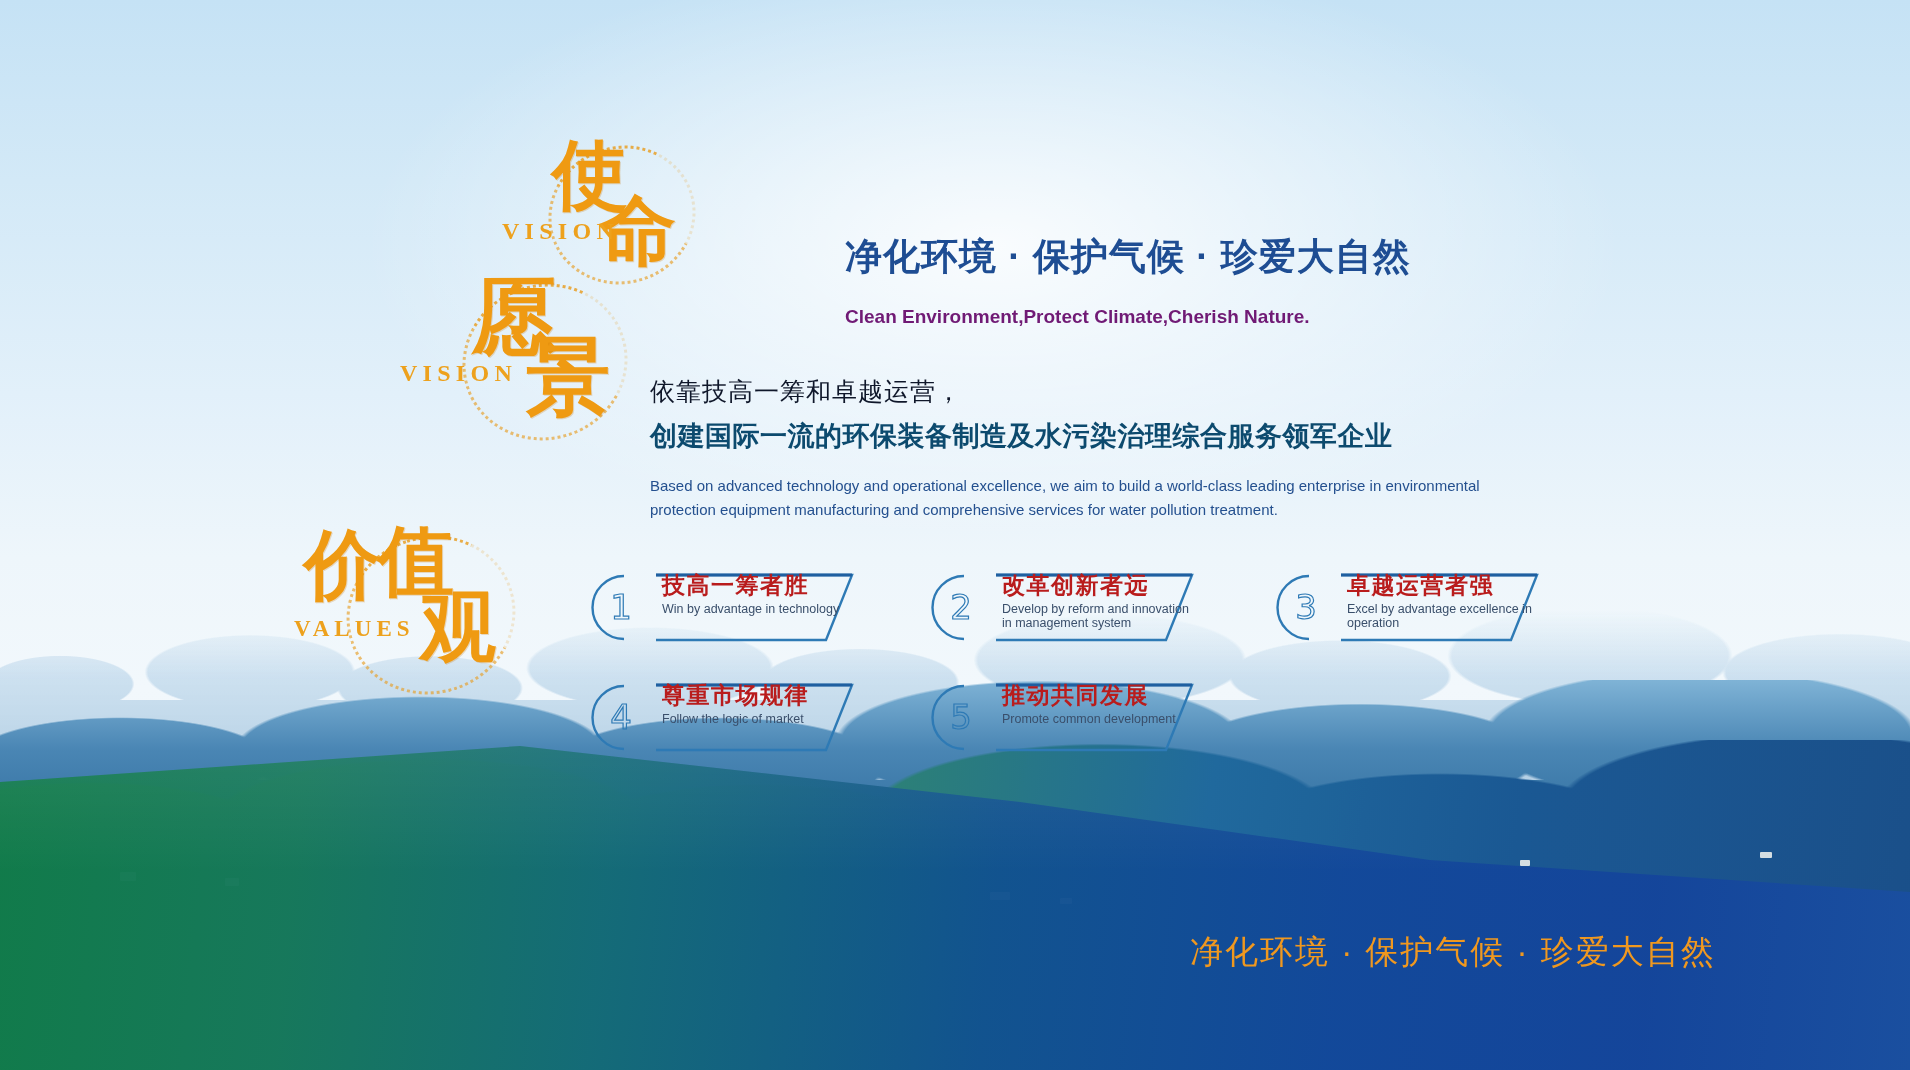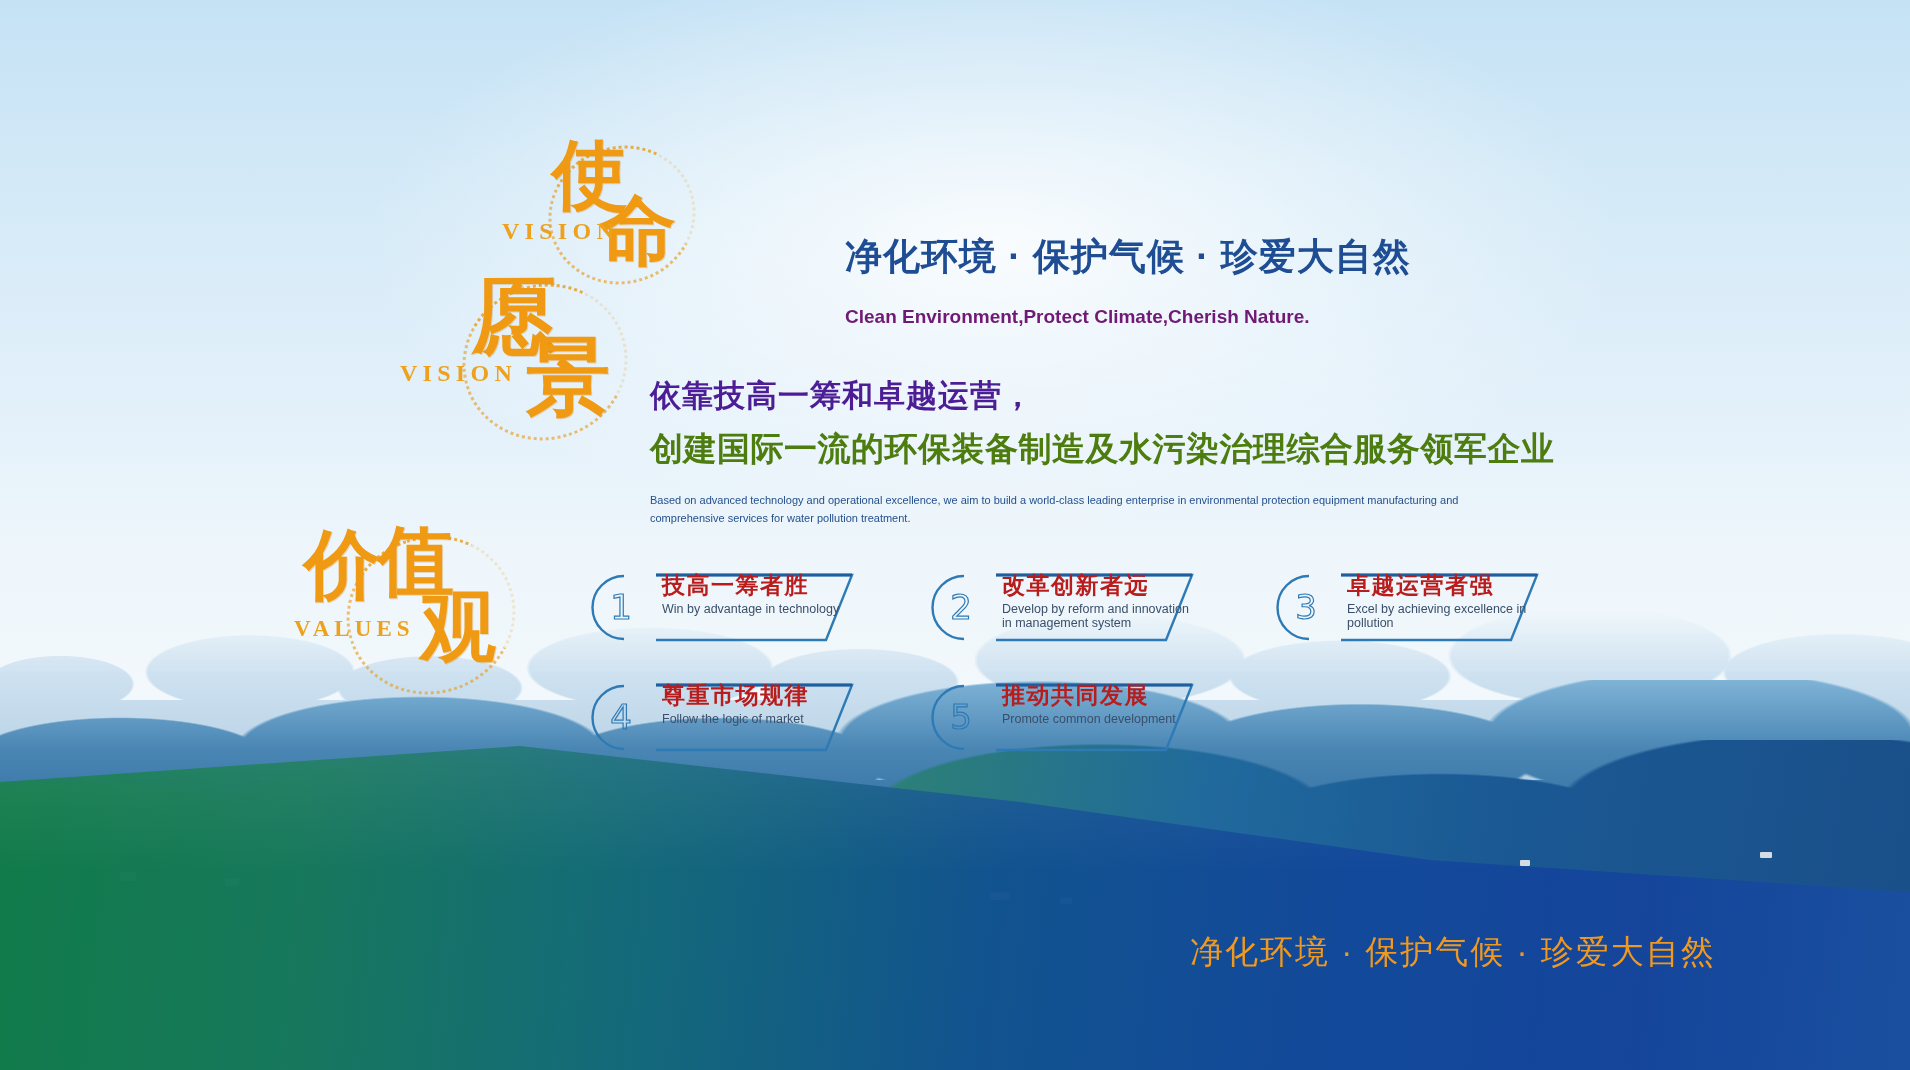--- a/index.html
+++ b/index.html
@@ -171,27 +171,27 @@
     font-size:37px;font-weight:700;color:#1e4d93;letter-spacing:1px;
     font-family:"Liberation Sans","DejaVu Sans",sans-serif;white-space:nowrap;
   }
   #mission-text .en{
     margin-top:24px;font-size:19px;font-weight:700;color:#701a75;
     font-family:"Liberation Sans","DejaVu Sans",sans-serif;white-space:nowrap;
   }
 
   
   #vision-text{position:absolute;left:650px;top:375px;}
-  #vision-text .cn-line1{font-size:31px;color:#4c1d95;letter-spacing:1px;white-space:nowrap;font-weight:bold;}
+  #vision-text .cn-line1{font-size:25px;color:#0f172a;letter-spacing:1px;white-space:nowrap;}
   #vision-text .cn-line2{
-    margin-top:10px;font-size:33px;font-weight:700;color:#4d7c0f;
+    margin-top:10px;font-size:27px;font-weight:700;color:#0c4a6e;
     letter-spacing:.5px;white-space:nowrap;
   }
   #vision-text .en{
-    margin-top:20px;font-size:11px;color:#24508f;line-height:1.62;
+    margin-top:20px;font-size:15px;color:#24508f;line-height:1.62;
     max-width:880px;font-weight:400;
   }
 
   
   .card{position:absolute;width:280px;height:75px;}
   .card svg.frame{position:absolute;left:0;top:0;width:280px;height:75px;overflow:visible;}
   .card .num{
     position:absolute;left:10px;top:6px;width:62px;height:62px;
     display:flex;align-items:center;justify-content:center;
     font-family:"DejaVu Sans","Liberation Sans",sans-serif;
@@ -302,21 +302,21 @@
 
   <div class="card" id="card-3">
     <svg class="frame" viewBox="0 0 280 75">
       <path d="M44 6 A31 31 0 1 0 44 69" fill="none" stroke="#2e7ab5" stroke-width="2.4"></path>
       <path d="M76 5 L272 5 L246 70 L76 70" fill="none" stroke="#2e7ab5" stroke-width="2.4"></path>
       <path d="M76 5 L272 5" fill="none" stroke="#1f5fa0" stroke-width="3.2"></path>
     </svg>
     <div class="num">3</div>
     <div class="txt">
       <div class="t-cn">卓越运营者强</div>
-      <div class="t-en">Excel by achieving excellence in pollution</div>
+      <div class="t-en">Excel by advantage excellence in operation</div>
     </div>
   </div>
 
   <div class="card" id="card-4">
     <svg class="frame" viewBox="0 0 280 75">
       <path d="M44 6 A31 31 0 1 0 44 69" fill="none" stroke="#2e7ab5" stroke-width="2.4"></path>
       <path d="M76 5 L272 5 L246 70 L76 70" fill="none" stroke="#2e7ab5" stroke-width="2.4"></path>
       <path d="M76 5 L272 5" fill="none" stroke="#1f5fa0" stroke-width="3.2"></path>
     </svg>
     <div class="num">4</div>

